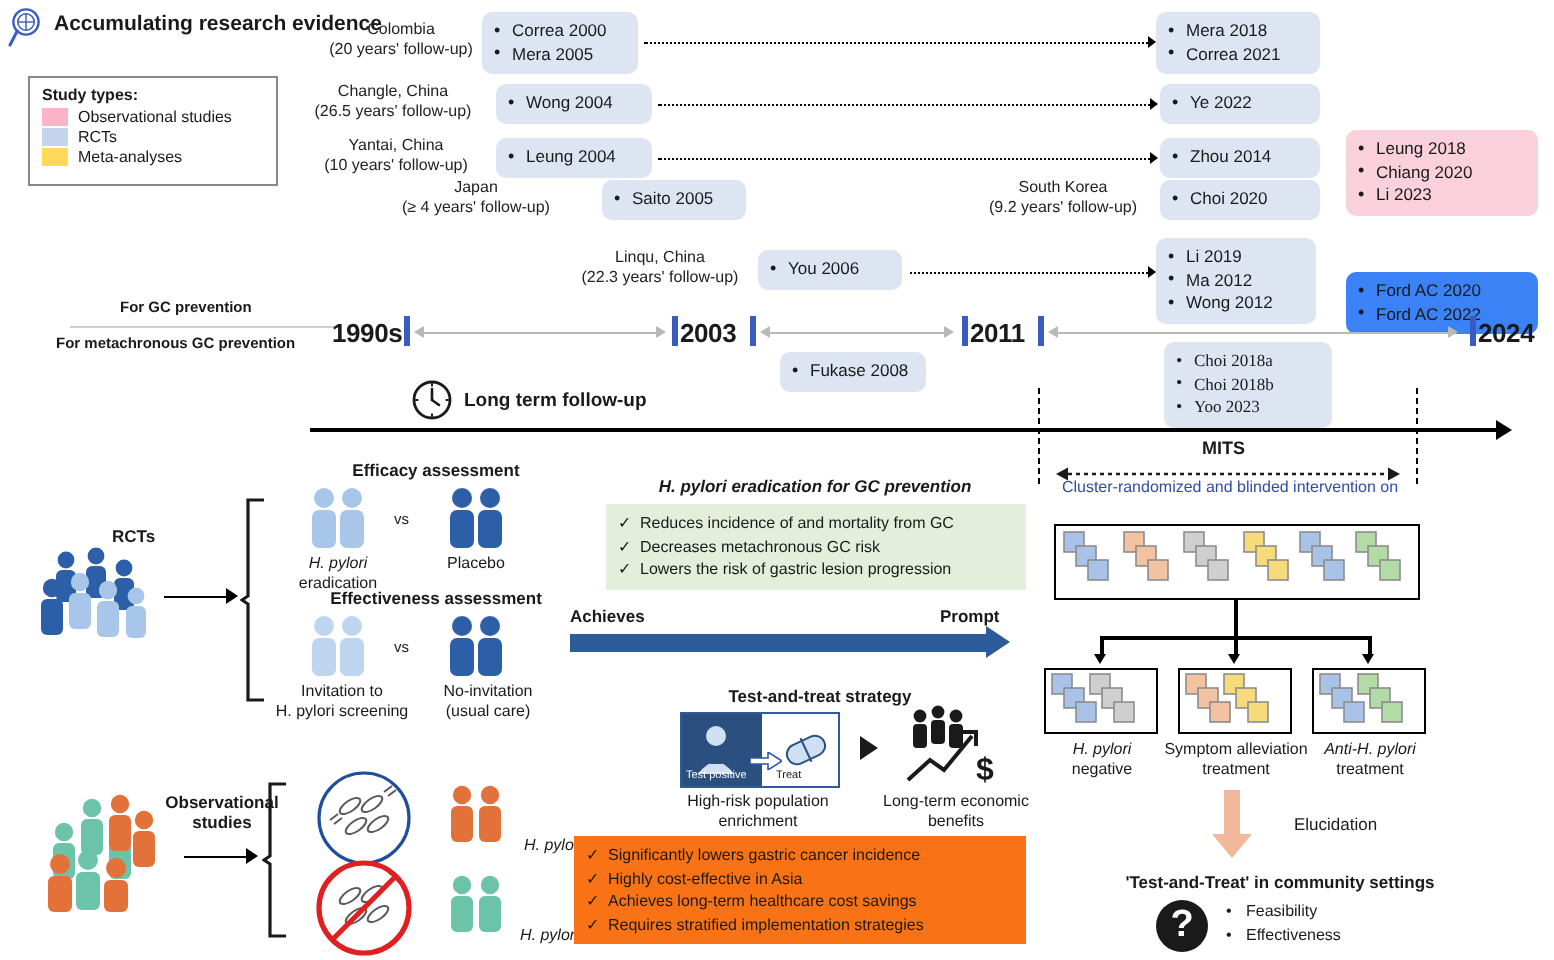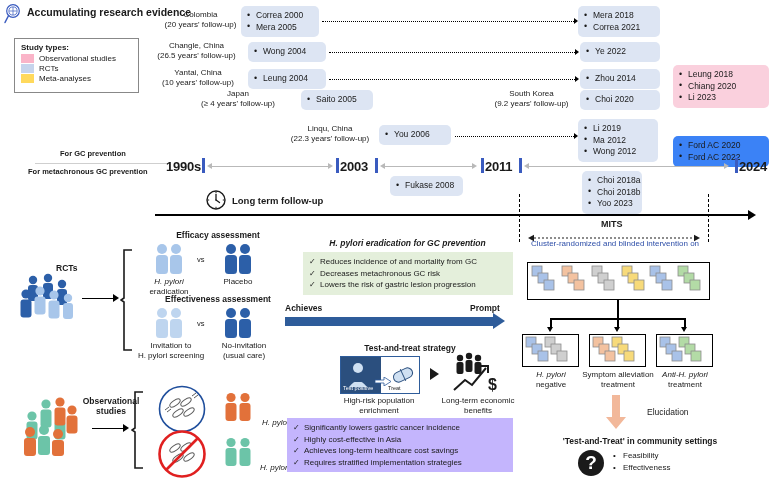--- a/index.html
+++ b/index.html
@@ -46,21 +46,21 @@
 
   
   .ltline{position:absolute;height:2.4px;background:#000;}
   .ltarrow{position:absolute;width:0;height:0;
            border-left:8px solid #000;border-top:5px solid transparent;border-bottom:5px solid transparent;}
   .vdash{position:absolute;width:0;border-left:1.6px dashed #000;}
 
   
   .factbox{position:absolute;box-sizing:border-box;padding:4px 6px;}
   .factbox.green{background:#e4efdb;}
-  .factbox.grey{background:#c4b5fd;}
+  .factbox.grey{background:#f97316;}
   .factbox div{font-size:8px;line-height:11.5px;white-space:nowrap;position:relative;padding-left:11px;}
   .factbox div:before{content:"✓";position:absolute;left:0;top:0;font-size:8px;}
 
   
   .bigarr{position:absolute;height:9px;background:#2e5c9a;}
   .bigarrhead{position:absolute;width:0;height:0;
               border-left:12px solid #2e5c9a;border-top:8px solid transparent;border-bottom:8px solid transparent;}
   .mitsttl{position:absolute;font-size:9px;font-weight:bold;}
   .mitstext{position:absolute;font-size:8px;line-height:11px;color:#2d4ea8;text-align:center;}
   .clusterbox{position:absolute;border:1.4px solid #000;background:#fff;box-sizing:border-box;}
@@ -246,21 +246,21 @@
 <div class="axarrowR" style="left:724px;top:163px;"></div>
 
 <div class="ytick" style="left:735px;top:158px;height:15px;"></div>
 <div class="yearlbl" style="left:739px;top:159px;">2024</div>
 
 <div class="chip" style="left:390px;top:176px;width:73px;">
   <ul>
       <li>Fukase 2008</li>
     </ul>
 </div>
-<div class="chip" style="left:582px;top:171px;width:60px;">
+<div class="chip" style="left:582px;top:171px;width:84px;font-family:Liberation Serif, serif;">
   <ul>
     <li>Choi 2018a</li>
     <li>Choi 2018b</li>
     <li>Yoo 2023</li>
   </ul>
 </div>
 
 <div class="abs" style="left:205px;top:189px;width:22px;height:22px;">
   <svg width="22" height="22" viewBox="0 0 22 22">
     <circle cx="11" cy="11" r="9" fill="none" stroke="#1a1a1a" stroke-width="1.4"></circle>

